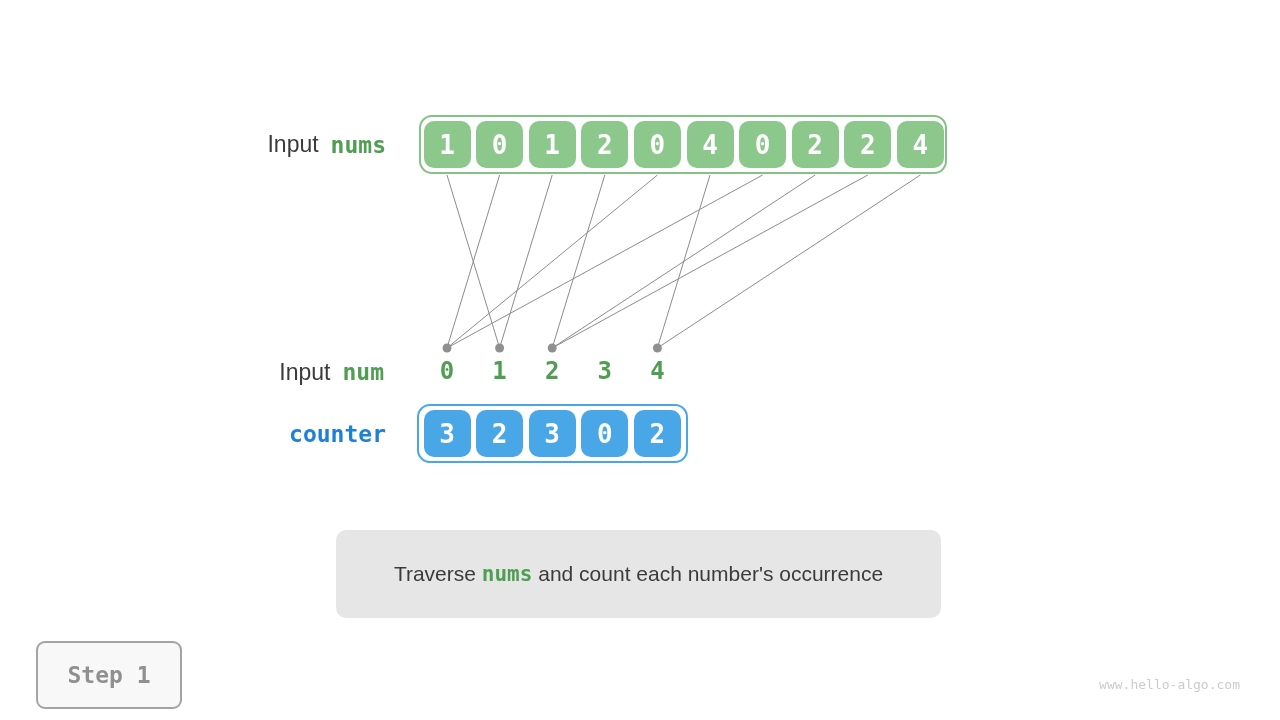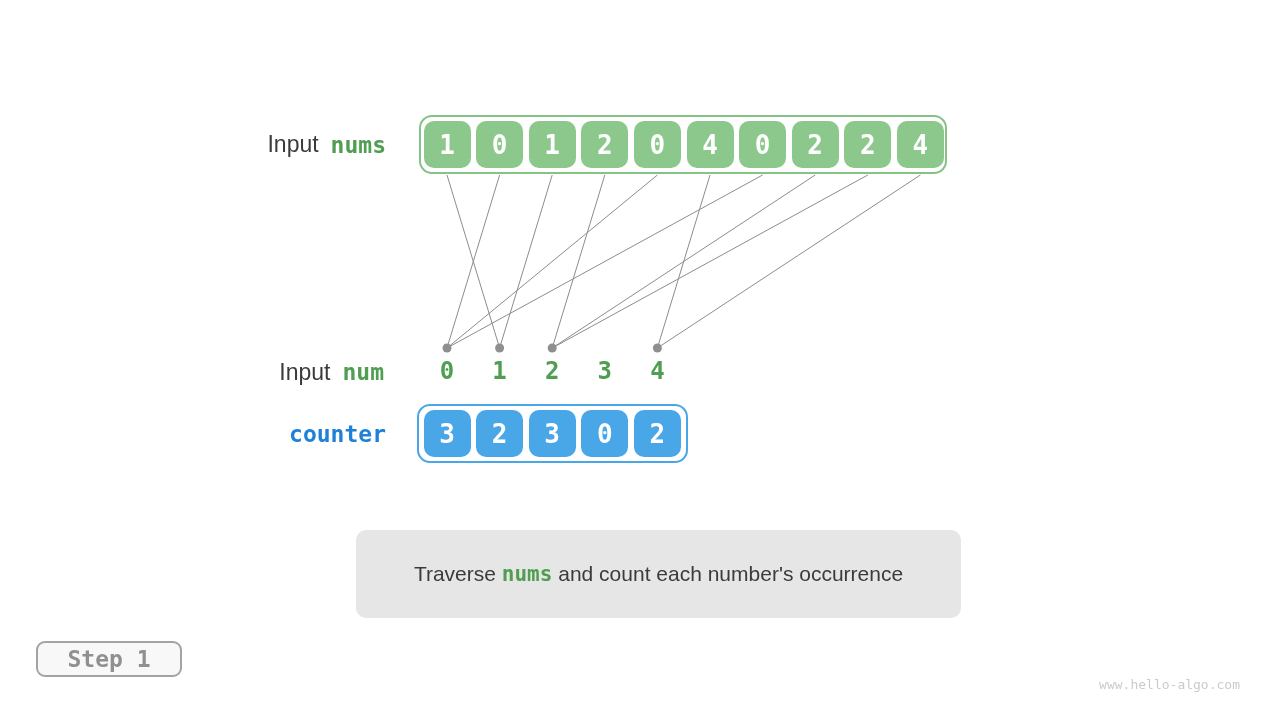--- a/index.html
+++ b/index.html
@@ -54,39 +54,39 @@
     font-family: "DejaVu Sans Mono", monospace;
     font-weight: bold;
     font-size: 24px;
     color: var(--green-text);
   }
 
   svg.lines { position: absolute; left: 0; top: 0; pointer-events: none; }
 
   .caption {
     position: absolute;
-    left: 356px; top: 530px;
+    left: 336px; top: 530px;
     width: 605px; height: 88px;
     box-sizing: border-box;
     background: var(--caption-bg);
     border-radius: 10px;
     display: flex; flex-direction: column;
     align-items: center; justify-content: center;
     gap: 5px;
   }
   .cap-line { font-size: 21px; color: var(--dark-text); white-space: pre; }
   .cap-line .plain   { font-family: "Liberation Sans", sans-serif; }
   .cap-line .bracket { font-family: "DejaVu Sans Mono", monospace; color: var(--dark-text); }
   .cap-line .green   { font-family: "DejaVu Sans Mono", monospace; font-weight: bold; color: var(--green-text); }
   .cap-line .blue    { font-family: "DejaVu Sans Mono", monospace; font-weight: bold; color: var(--blue-text); }
 
   .step-box {
     position: absolute;
     left: 36px; top: 641px;
-    width: 146px; height: 36px;
+    width: 146px; height: 68px;
     box-sizing: border-box;
     border: 2px solid var(--step-border);
     border-radius: 9px;
     background: var(--step-bg);
     display: flex; align-items: center; justify-content: center;
     font-family: "DejaVu Sans Mono", monospace;
     font-weight: bold;
     font-size: 23px;
     color: var(--step-text);
   }

